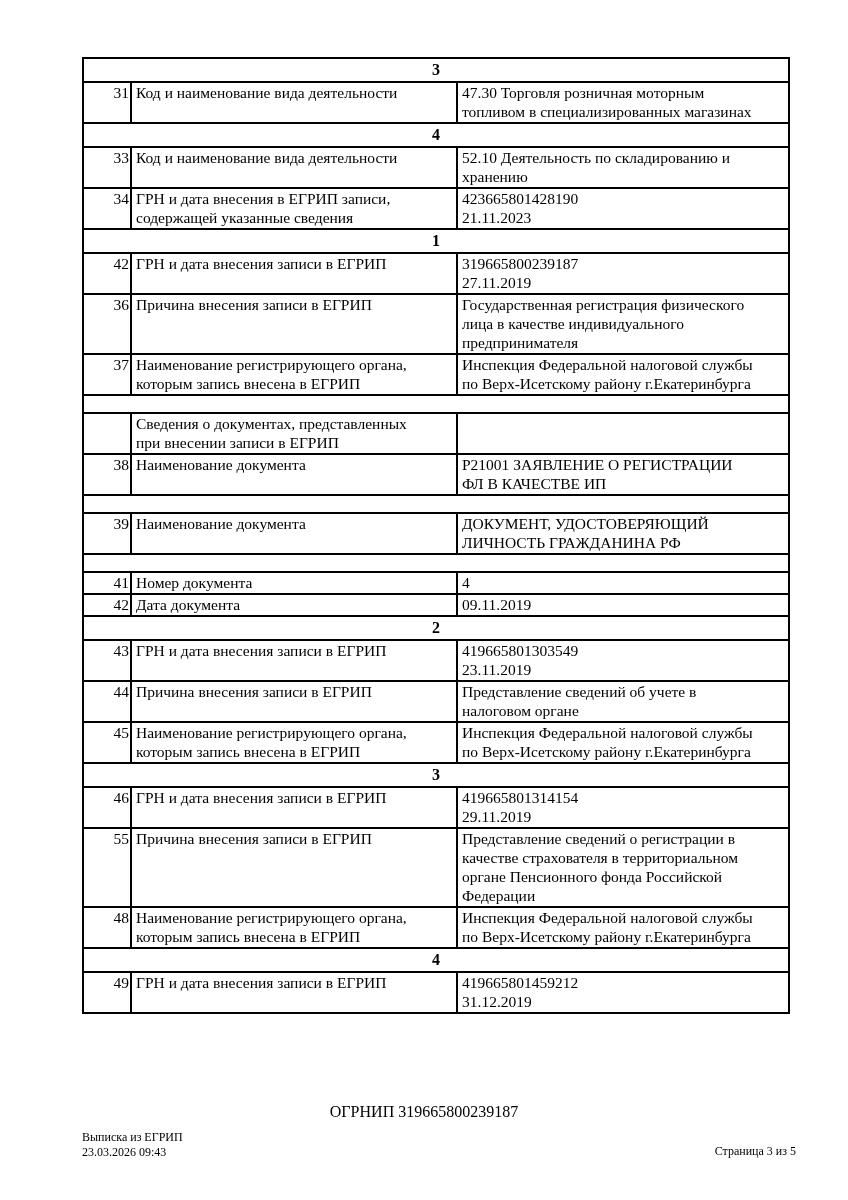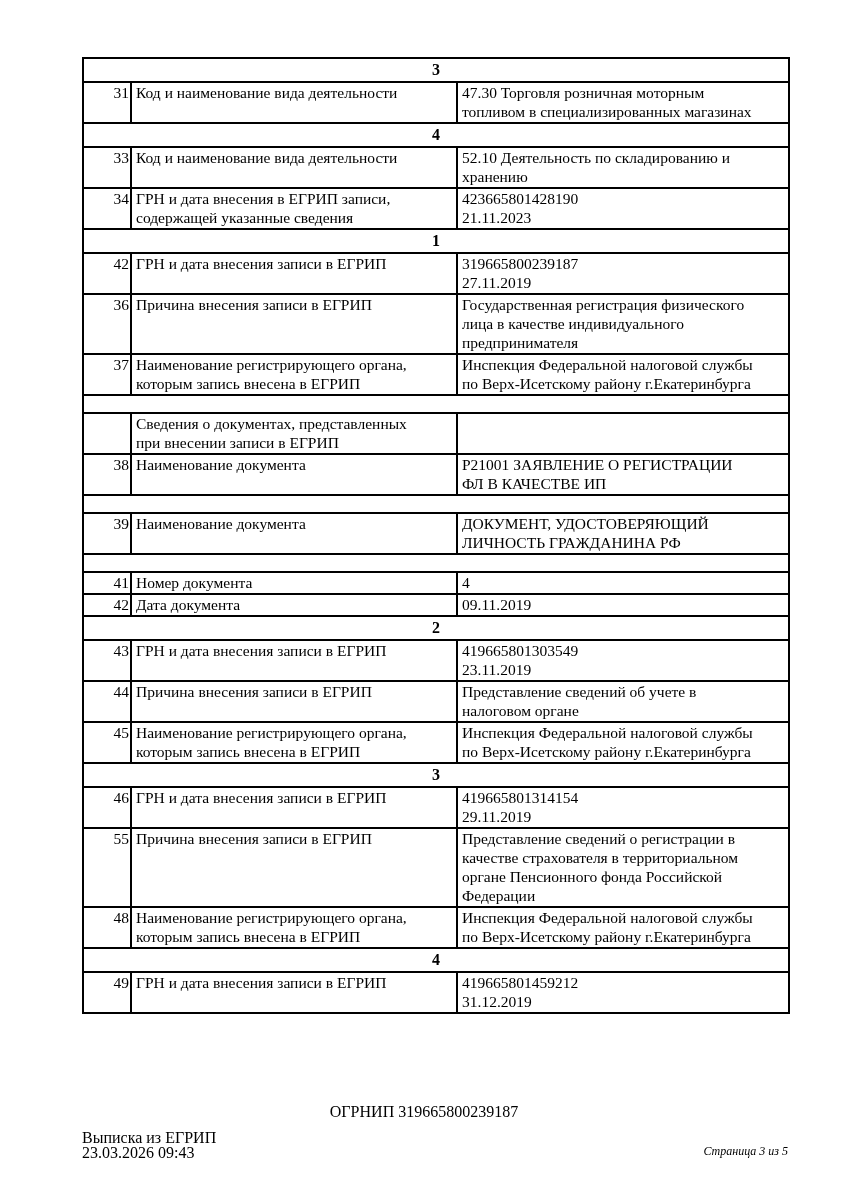--- a/index.html
+++ b/index.html
@@ -44,40 +44,39 @@
     vertical-align: middle;
   }
   table.egrip tr.spacer-row td {
     height: 16px;
     padding: 0;
   }
   .footer-left {
     position: absolute;
     left: 82px;
     top: 1130px;
-    font-size: 16px;
+    font-size: 12px;
     line-height: 15px;
     white-space: pre-line;
   }
   .footer-center {
     position: absolute;
     left: 0;
     right: 0;
     top: 1104px;
     text-align: center;
     font-size: 16px;
     line-height: 15px;
   }
   .footer-right {
     position: absolute;
-    right: 60px;
+    right: 52px;
     top: 1144px;
     font-size: 12px;
     line-height: 15px;
-    font-style: italic;
   }
 </style>
 </head>
 <body>
 
 <div class="page">
 
   <table class="egrip">
     <colgroup>
       <col style="width:48px">

